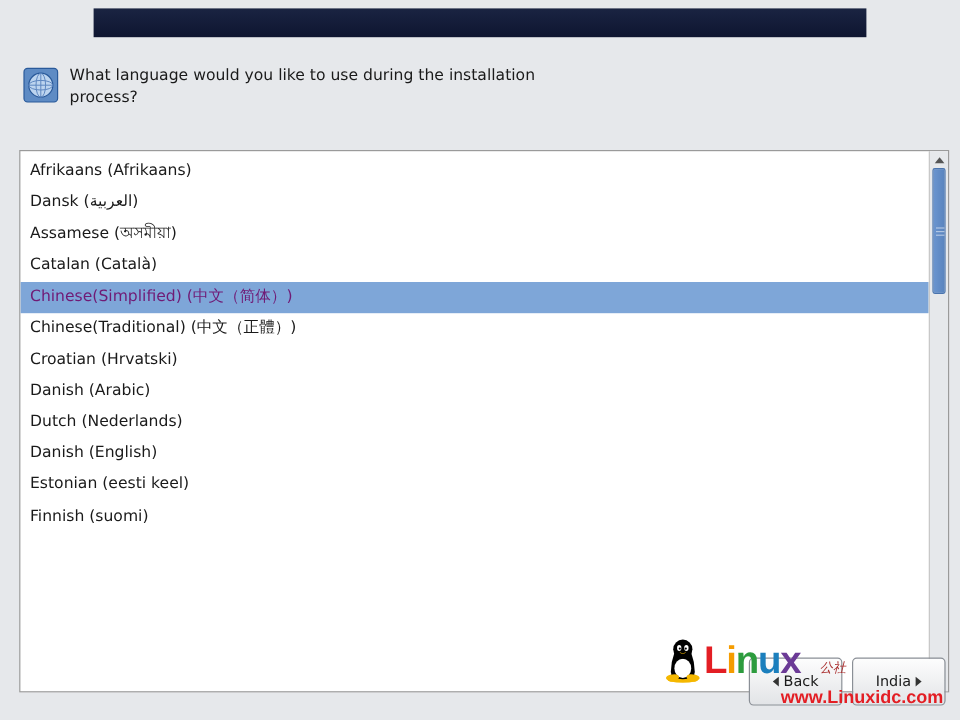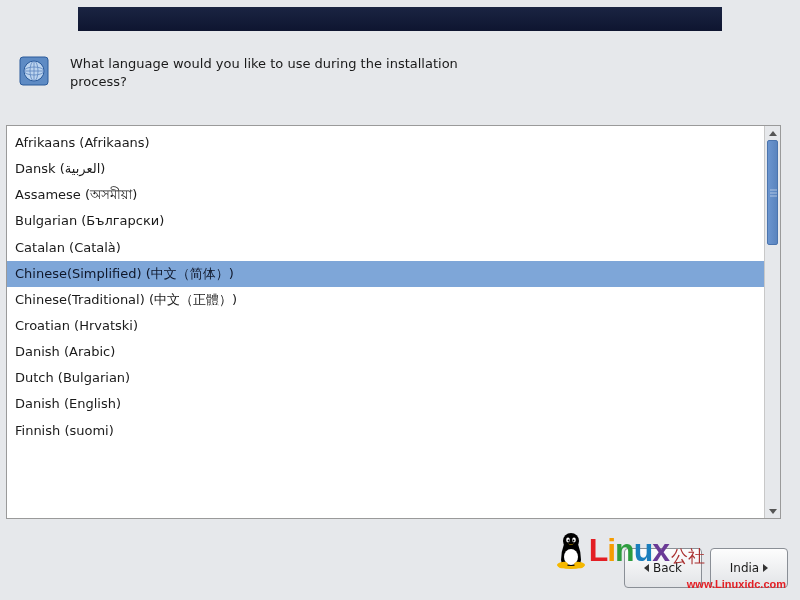--- a/index.html
+++ b/index.html
@@ -24,64 +24,64 @@
       width: 644px;
       height: 24px;
       background: linear-gradient(to bottom, #1a2442 0%, #0e1530 100%);
     }
     .prompt-row {
       position: absolute;
       top: 55px;
       left: 18px;
       display: flex;
       align-items: flex-start;
-      gap: 20px;
+      gap: 8px;
     }
     .globe-icon {
       width: 32px;
       height: 32px;
       position: relative;
       flex-shrink: 0;
     }
     .globe-icon svg {
       width: 32px;
       height: 32px;
     }
     .prompt-text {
       font-size: 13px;
       line-height: 1.35;
       color: #1a1a1a;
       max-width: 400px;
     }
     .list-frame {
       position: absolute;
       top: 125px;
-      left: 6px;
+      left: 16px;
       width: 775px;
-      height: 394px;
+      height: 452px;
       background: #ffffff;
       border: 1px solid #9a9a9a;
       display: flex;
     }
     .list-scroll {
       flex: 1;
       overflow: hidden;
       padding: 4px 0;
     }
     .lang-item {
       padding: 3px 8px 3px 8px;
       font-size: 13px;
       line-height: 1.55;
       color: #1a1a1a;
       cursor: pointer;
       white-space: nowrap;
     }
     .lang-item.selected {
       background: #7ea6d8;
-      color: #0f172a;
+      color: #701a75;
     }
     .scrollbar {
       width: 16px;
       background: #e6e8eb;
       border-left: 1px solid #c8c8c8;
       position: relative;
     }
     .scroll-thumb {
       position: absolute;
       top: 14px;
@@ -181,32 +181,33 @@
       font-weight: bold;
       letter-spacing: -1px;
     }
     .wm-text-main .L { color: #e31e24; }
     .wm-text-main .i1 { color: #f59c00; }
     .wm-text-main .n { color: #2d9c3e; }
     .wm-text-main .u { color: #1b7fbd; }
     .wm-text-main .x { color: #6b3a96; }
     .wm-side {
       font-family: Arial, sans-serif;
-      font-size: 17px;
+      font-size: 11px;
       color: #aa3030;
-      margin-left: 2px;
+      margin-left: 16px;
       margin-top: 12px;
       writing-mode: horizontal-tb;
+      font-style: italic;
     }
     .wm-url {
       position: absolute;
       bottom: 10px;
       right: 14px;
       font-family: Arial, sans-serif;
-      font-size: 11px;
+      font-size: 15px;
       font-weight: bold;
       color: #e31e24;
       pointer-events: none;
     }
   </style>
 </head>
 <body>
 
 <div class="header-bar"></div>
 
@@ -222,28 +223,28 @@
     </svg>
   </div>
   <div class="prompt-text">What language would you like to use during the installation process?</div>
 </div>
 
 <div class="list-frame">
   <div class="list-scroll" id="lang-list">
       <div class="lang-item">Afrikaans (Afrikaans)</div>
       <div class="lang-item">Dansk (العربية)</div>
       <div class="lang-item">Assamese (অসমীয়া)</div>
-      <div class="lang-item">Bulgarian (Български)</div>
       <div class="lang-item">Catalan (Català)</div>
       <div class="lang-item selected">Chinese(Simplified) (中文（简体）)</div>
       <div class="lang-item">Chinese(Traditional) (中文（正體）)</div>
       <div class="lang-item">Croatian (Hrvatski)</div>
       <div class="lang-item">Danish (Arabic)</div>
-      <div class="lang-item">Dutch (Bulgarian)</div>
+      <div class="lang-item">Dutch (Nederlands)</div>
       <div class="lang-item">Danish (English)</div>
+      <div class="lang-item">Estonian (eesti keel)</div>
       <div class="lang-item">Finnish (suomi)</div>
     </div>
   <div class="scrollbar">
     <div class="scroll-up"></div>
     <div class="scroll-thumb">
       <div class="scroll-grip">
           <div></div>
           <div></div>
           <div></div>
         </div>

